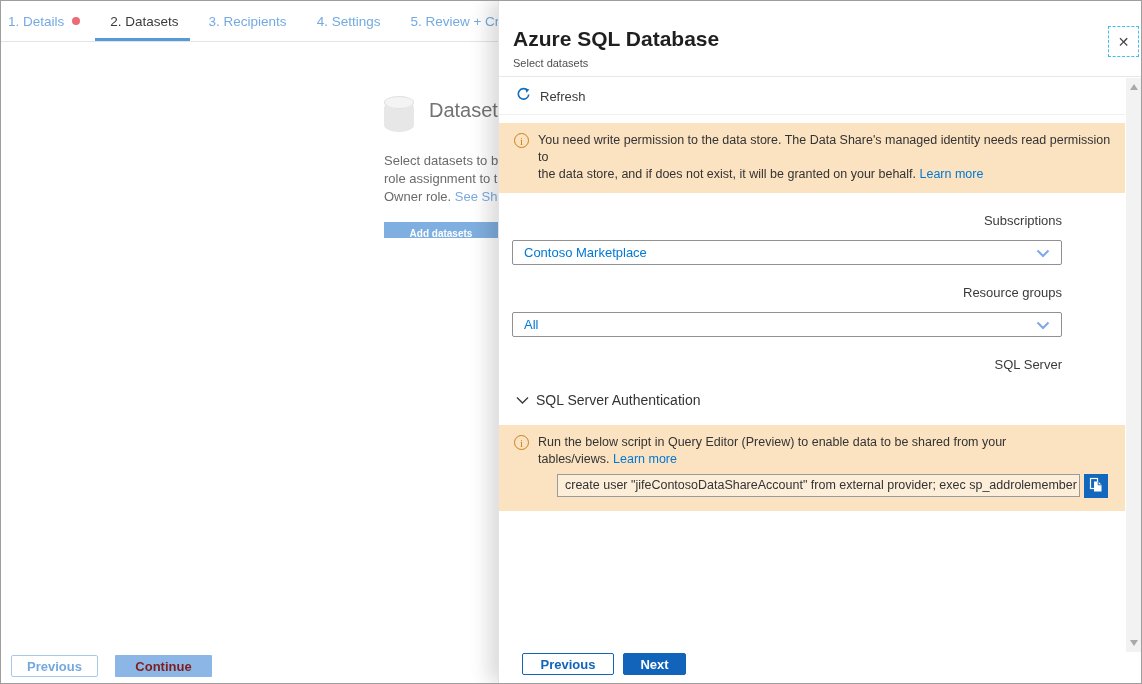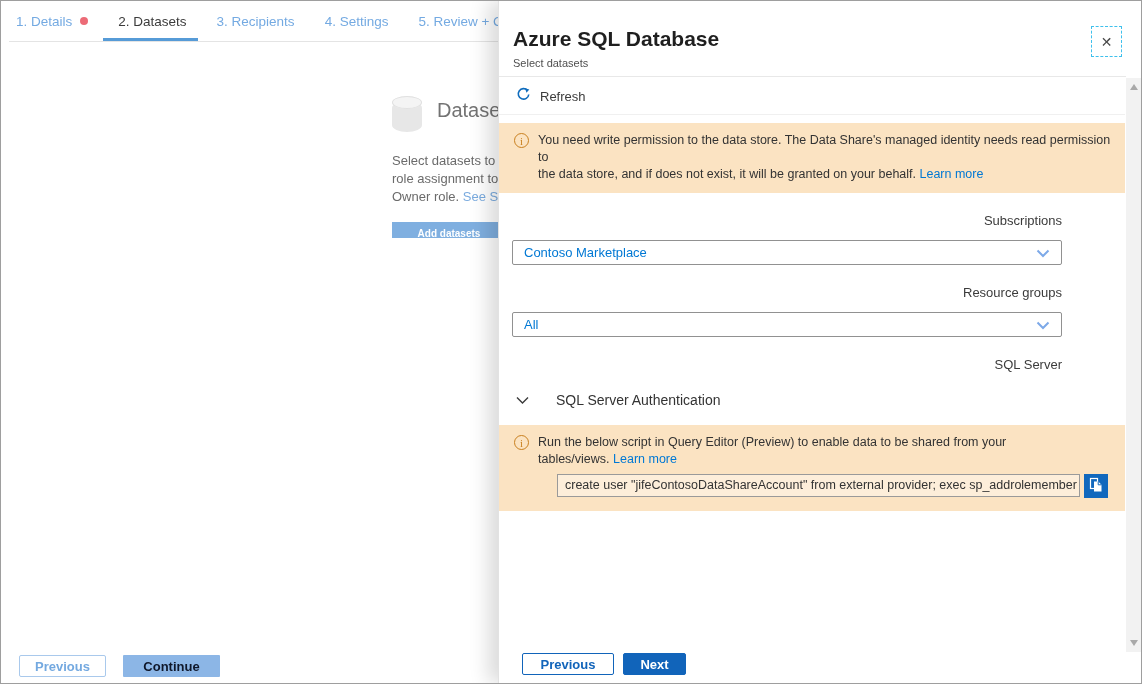--- a/index.html
+++ b/index.html
@@ -4,21 +4,21 @@
 <style>
   * { margin:0; padding:0; box-sizing:border-box; }
   html,body { background:#fff; }
   body { font-family:"Liberation Sans", sans-serif; }
   .window {
     position:relative; width:1142px; height:684px; background:#fff;
     border:1px solid #9e9e9e; overflow:hidden;
   }
 
   
-  .left-region { position:absolute; inset:0; width:497px; height:100%;margin-left:8px; }
+  .left-region { position:absolute; inset:0; width:497px; height:100%; }
   .tabbar {
     position:absolute; top:0; left:0; width:100%; height:41px;
     border-bottom:1px solid #e4e4e4; display:flex; align-items:stretch; padding-left:7px;
   }
   .tab {
     position:relative; display:flex; align-items:center; gap:8px;
     padding:0 15px; font-size:13.5px; color:#74aae2; cursor:pointer; white-space:nowrap;
   }
   .tab:first-child { padding-left:0; }
   .tab.active { color:#3b3b3b; }
@@ -52,31 +52,31 @@
     font-family:"Liberation Sans", sans-serif;
   }
   .left-footer { position:absolute; left:10px; bottom:6px; display:flex; gap:17px; }
   .btn-prev-left {
     width:87px; height:22px; background:#fff; border:1px solid #a9c9ec; border-radius:2px;
     color:#74a9e0; font-size:13px; font-weight:bold; cursor:pointer;
     font-family:"Liberation Sans", sans-serif;
   }
   .btn-continue {
     width:97px; height:22px; background:#8cb6e6; border:none; border-radius:1px;
-    color:#0f172a; font-size:13px; font-weight:bold; cursor:pointer;
+    color:#7f1d1d; font-size:13px; font-weight:bold; cursor:pointer;
     font-family:"Liberation Sans", sans-serif;
   }
 
   
   .panel {
     position:absolute; top:0; left:497px; width:645px; height:100%;
     background:#fff; box-shadow:-10px 0 18px rgba(0,0,0,0.14);
     border-left:1px solid #e2e2e2;
   }
-  .panel-header { position:absolute; top:0; left:0; right:17px; height:76px; border-bottom:1px solid #e8e8e8; }
+  .panel-header { position:absolute; top:0; left:0; right:0; height:76px; border-bottom:1px solid #e8e8e8; }
   .panel-title { position:absolute; left:14px; top:26px; font-size:21px; font-weight:bold; color:#1f1f1f; }
   .panel-subtitle { position:absolute; left:14px; top:56px; font-size:11px; color:#4f4f4f; }
   .close-btn {
     position:absolute; top:25px; right:4px; width:31px; height:31px;
     border:1px dashed #3fc0ec; background:#fff; color:#4a4a4a; font-size:14px;
     display:flex; align-items:center; justify-content:center; cursor:pointer;
   }
 
   .panel-scroll { position:absolute; top:77px; left:0; right:18px; bottom:30px; overflow:hidden; }
   .toolbar {
@@ -99,21 +99,21 @@
 
   .field-group { margin:20px 63px 0 13px;text-align:right; }
   .field-label { font-size:13px; color:#3b3b3b; }
   .dropdown {
     margin-top:12px; height:25px; border:1px solid #919191; border-radius:2px; background:#fff;
     display:flex; align-items:center; justify-content:space-between;
     padding:0 11px; cursor:pointer;
   }
   .dropdown-value { font-size:13px; color:#0078d4; }
 
-  .auth-row { margin:19px 0 10px 17px; display:flex; align-items:center; gap:27px; cursor:pointer; }
+  .auth-row { margin:19px 0 10px 17px; display:flex; align-items:center; gap:7px; cursor:pointer; }
   .auth-label { font-size:14px; color:#333; }
 
   .script-row { margin:6px 0 0 19px; display:flex; align-items:flex-start; gap:4px; }
   .script-input {
     width:523px; height:23px; border:1px solid #9a9a9a; background:#fdeeda;
     font-size:12.5px; color:#333; padding:0 7px;
     line-height:21px; white-space:nowrap; overflow:hidden;
     font-family:"Liberation Sans", sans-serif;
   }
   .copy-btn {

